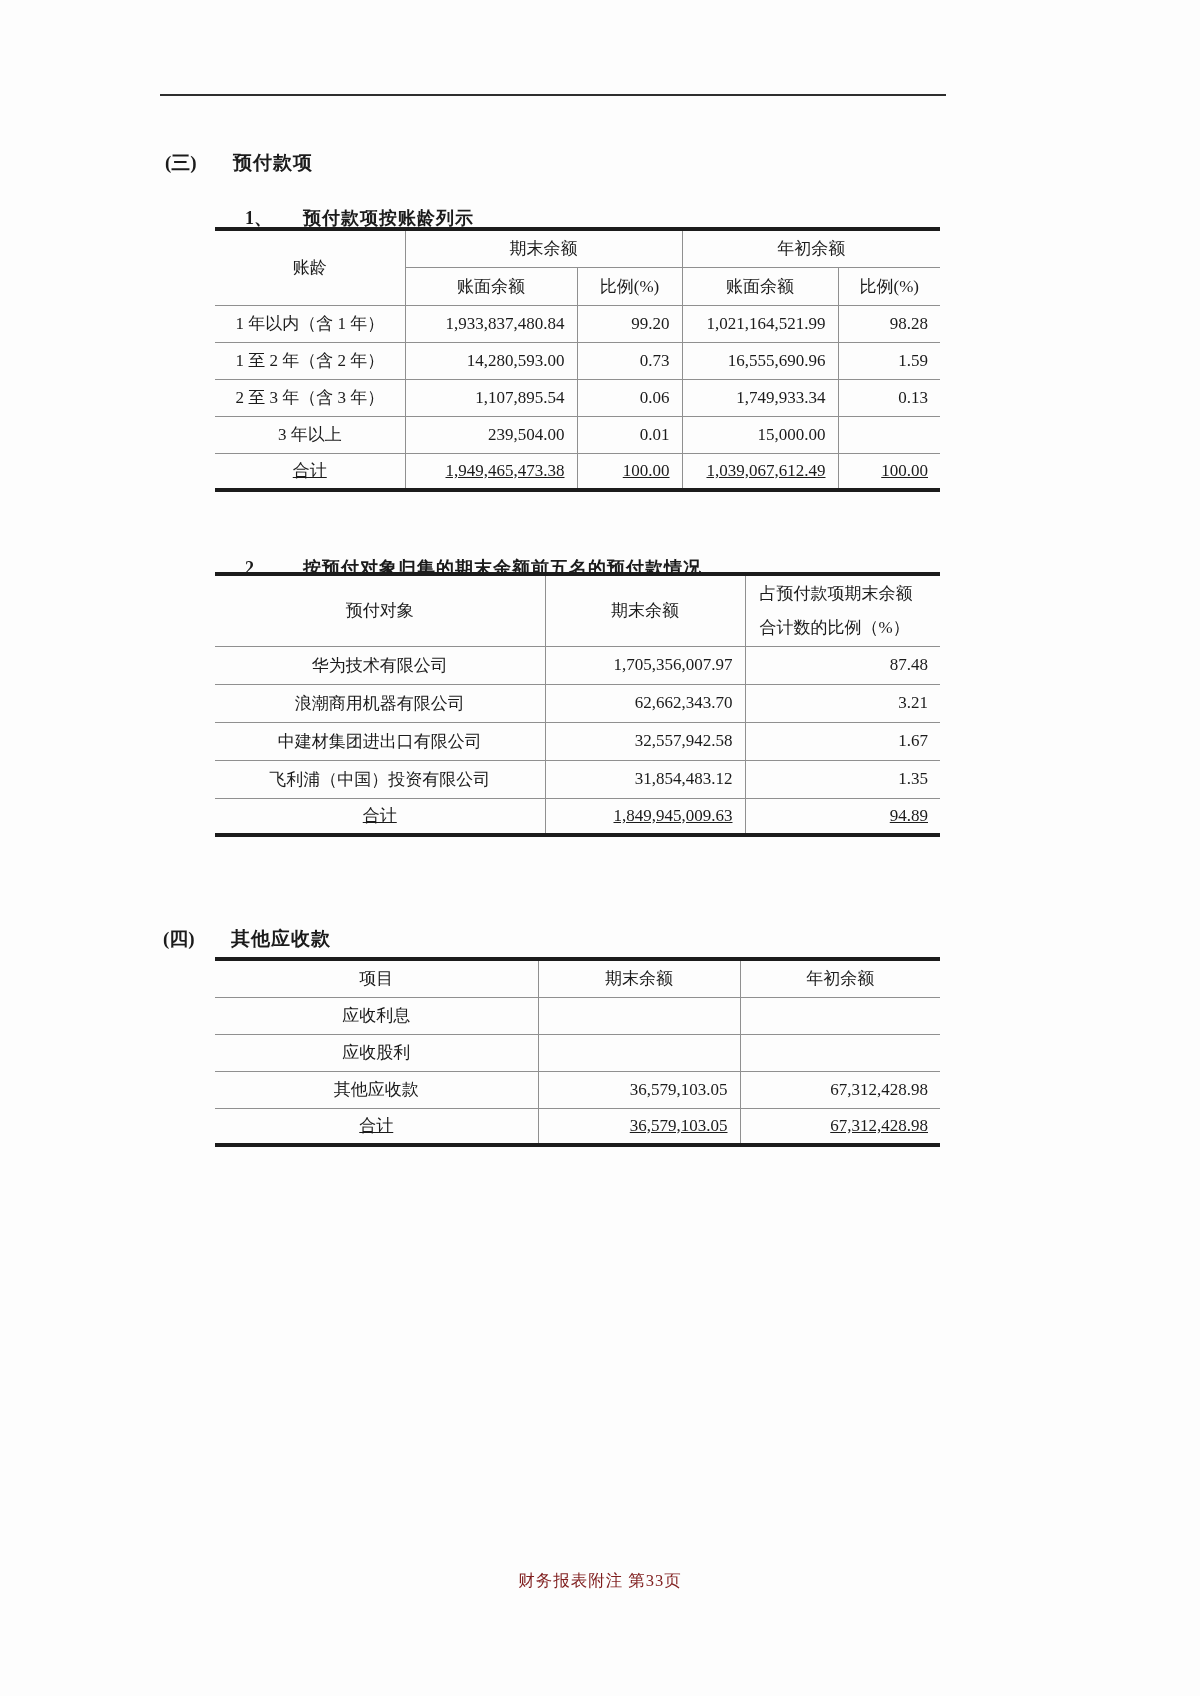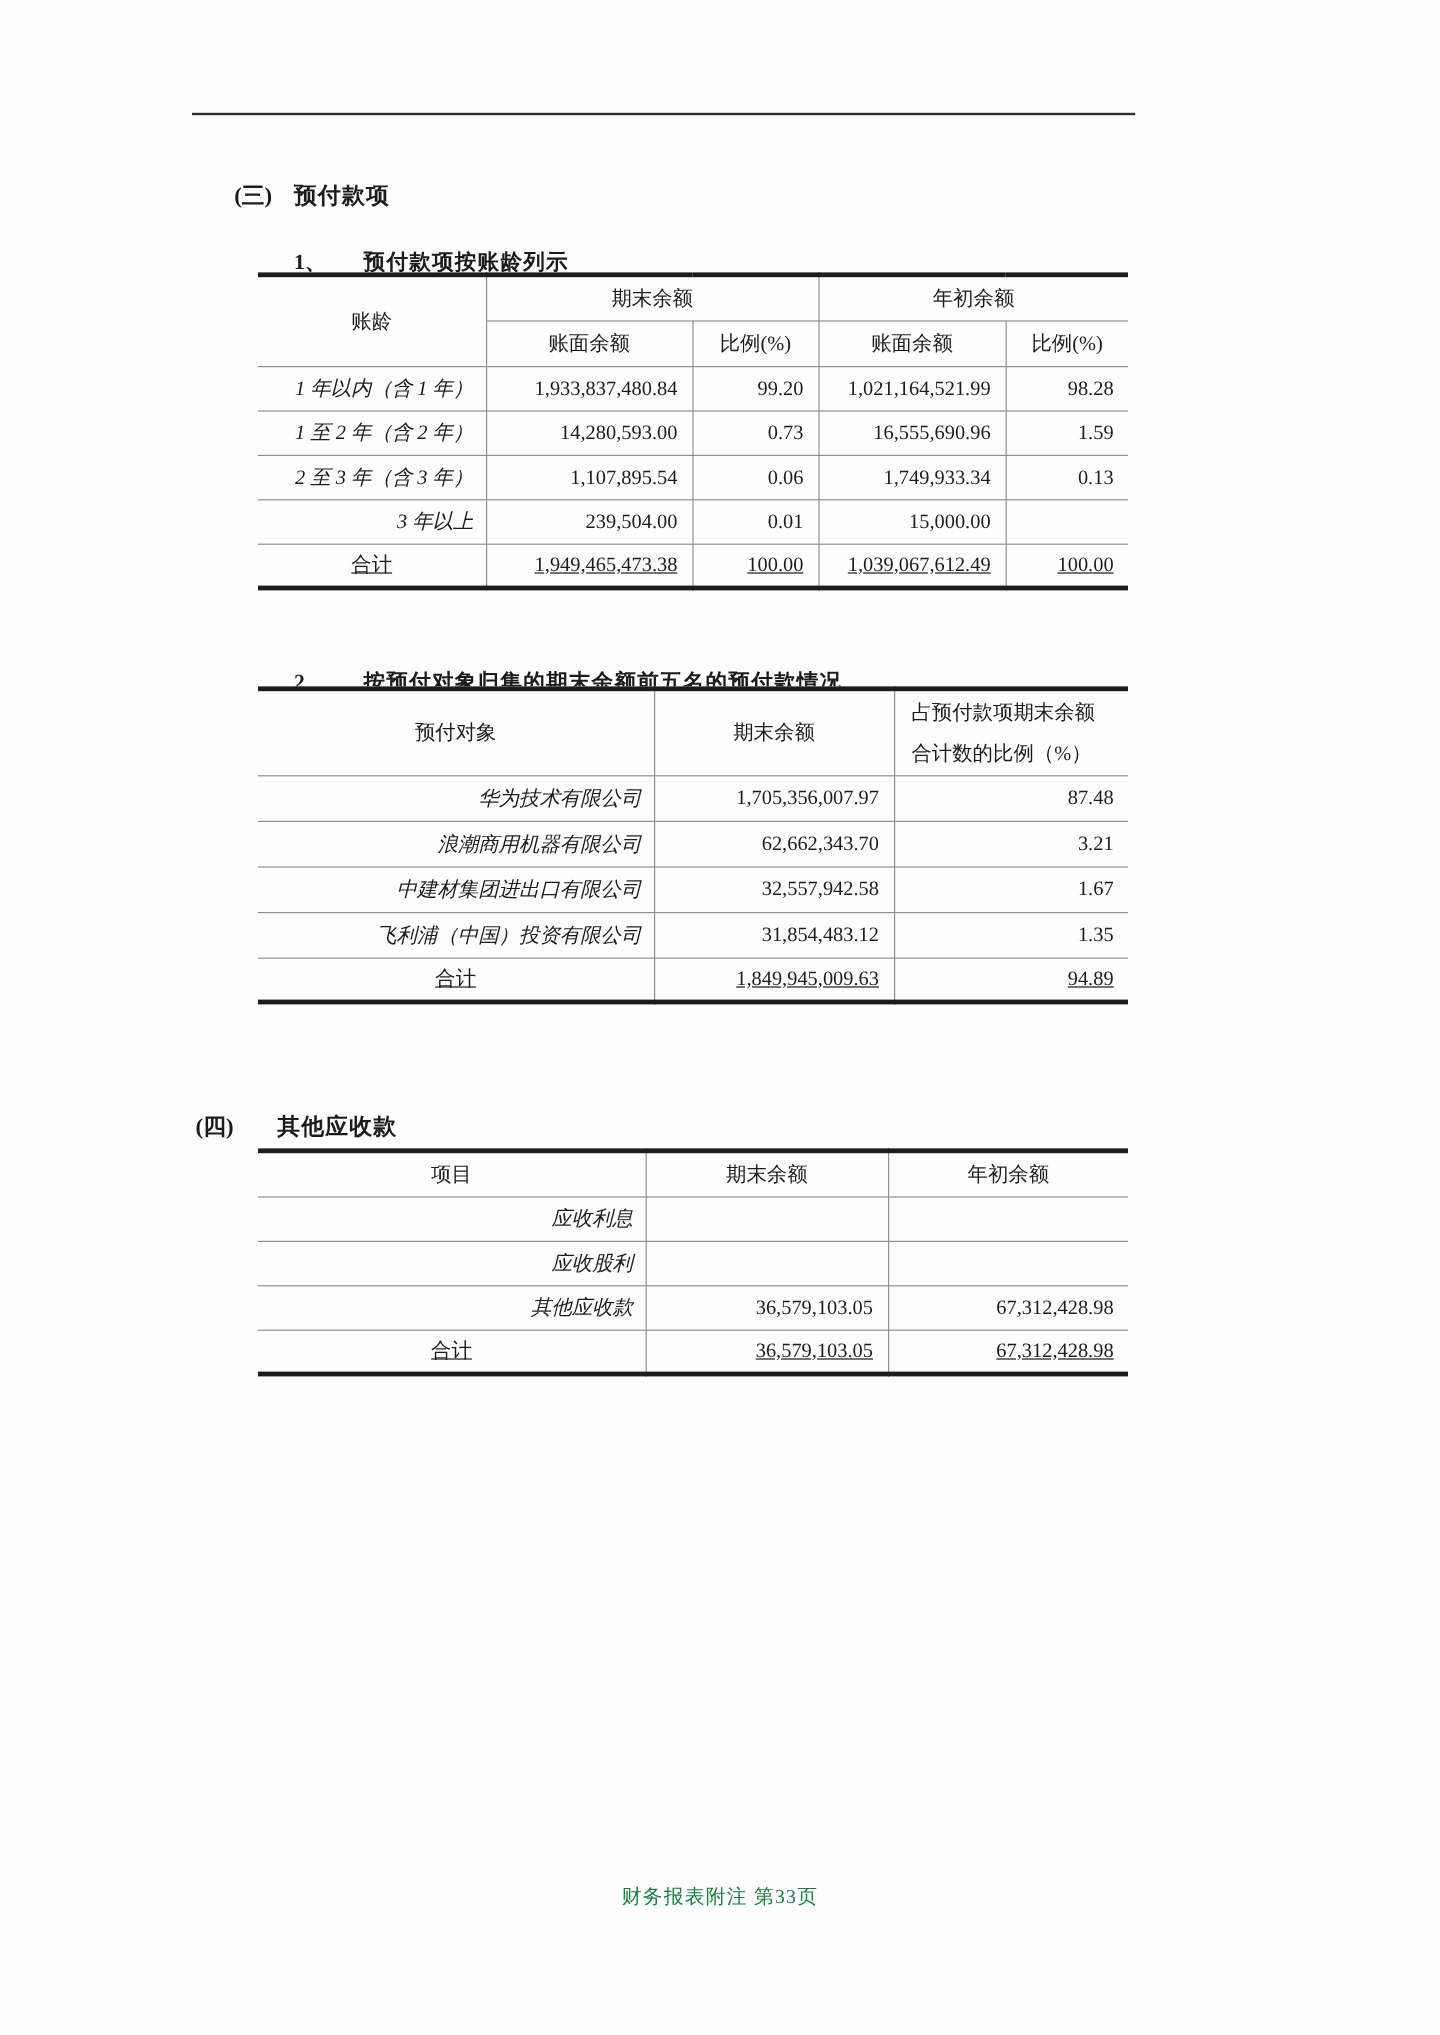--- a/index.html
+++ b/index.html
@@ -23,42 +23,42 @@
   }
   table.fin td {
     border-right:1px solid #909090;
     border-bottom:1px solid #909090;
     padding:0 10px; vertical-align:middle; overflow:hidden; white-space:nowrap;
   }
   table.fin td.noR { border-right:none; }
   table.fin tr.lastRow td { border-bottom:none;text-decoration:underline; }
   .ctr { text-align:center; }
   .num { text-align:right; padding-right:12px !important;margin-top:20px; }
-  .lbl { text-align:right; padding-left:10px !important;font-style:italic; }
+  .lbl { text-align:center; padding-left:10px !important; }
   .hdr2 { line-height:34px; padding-left:14px !important; }
 
   #aging-table tr  { height:37px; }
   #aging-table tr.hrow { height:38px; }
   #top5-table tr   { height:38px; }
   #top5-table tr.hrow { height:72px; }
   #top5-table tr.lastRow { height:37px; }
   #other-table tr  { height:37px; }
   #other-table tr.hrow { height:38px; }
 
   .footer { position:absolute; top:1570px; left:0; width:1200px; text-align:center;
-            font-size:16.5px; color:#15803d; letter-spacing:1px; }
+            font-size:16.5px; color:#7f1d1d; letter-spacing:1px; }
 </style>
 </head>
 <body>
 
 <div class="page">
 
   <div class="top-rule"></div>
 
-  <div class="h1" style="left:177px; top:150px;text-align:center;">
+  <div class="h1" style="left:165px; top:150px;">
     <span class="no">(三)</span><span>预付款项</span>
   </div>
 
   <div class="h2" style="left:245px; top:194px;">
     <span class="no">1、</span><span>预付款项按账龄列示</span>
   </div>
 
   <table class="fin" id="aging-table" style="left:215px; top:227px; width:725px;">
     <colgroup>
         <col style="width:190px">

